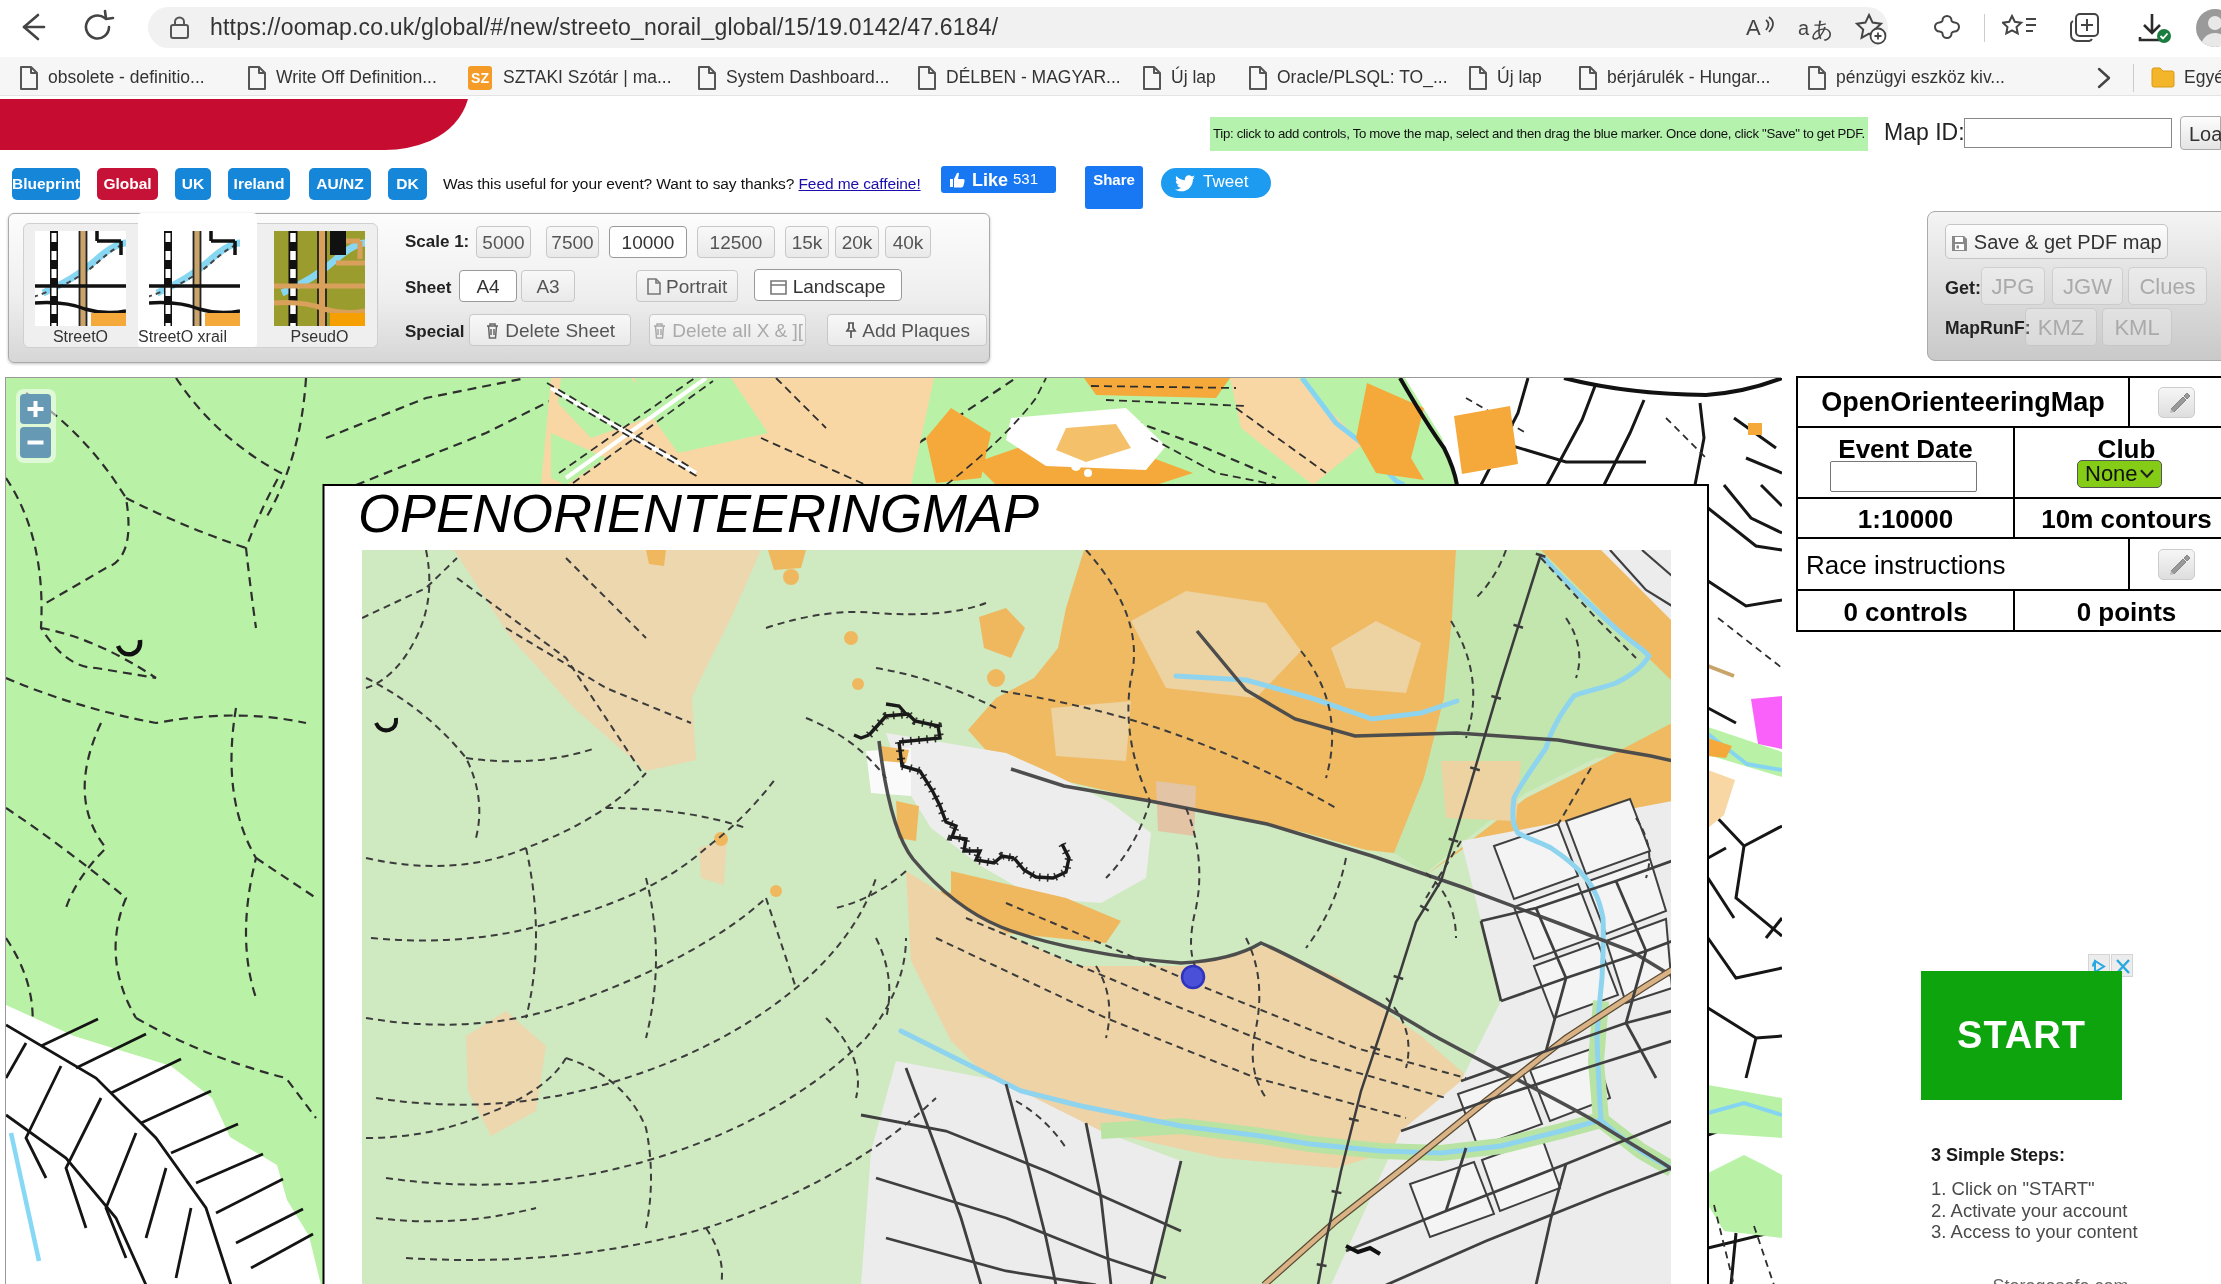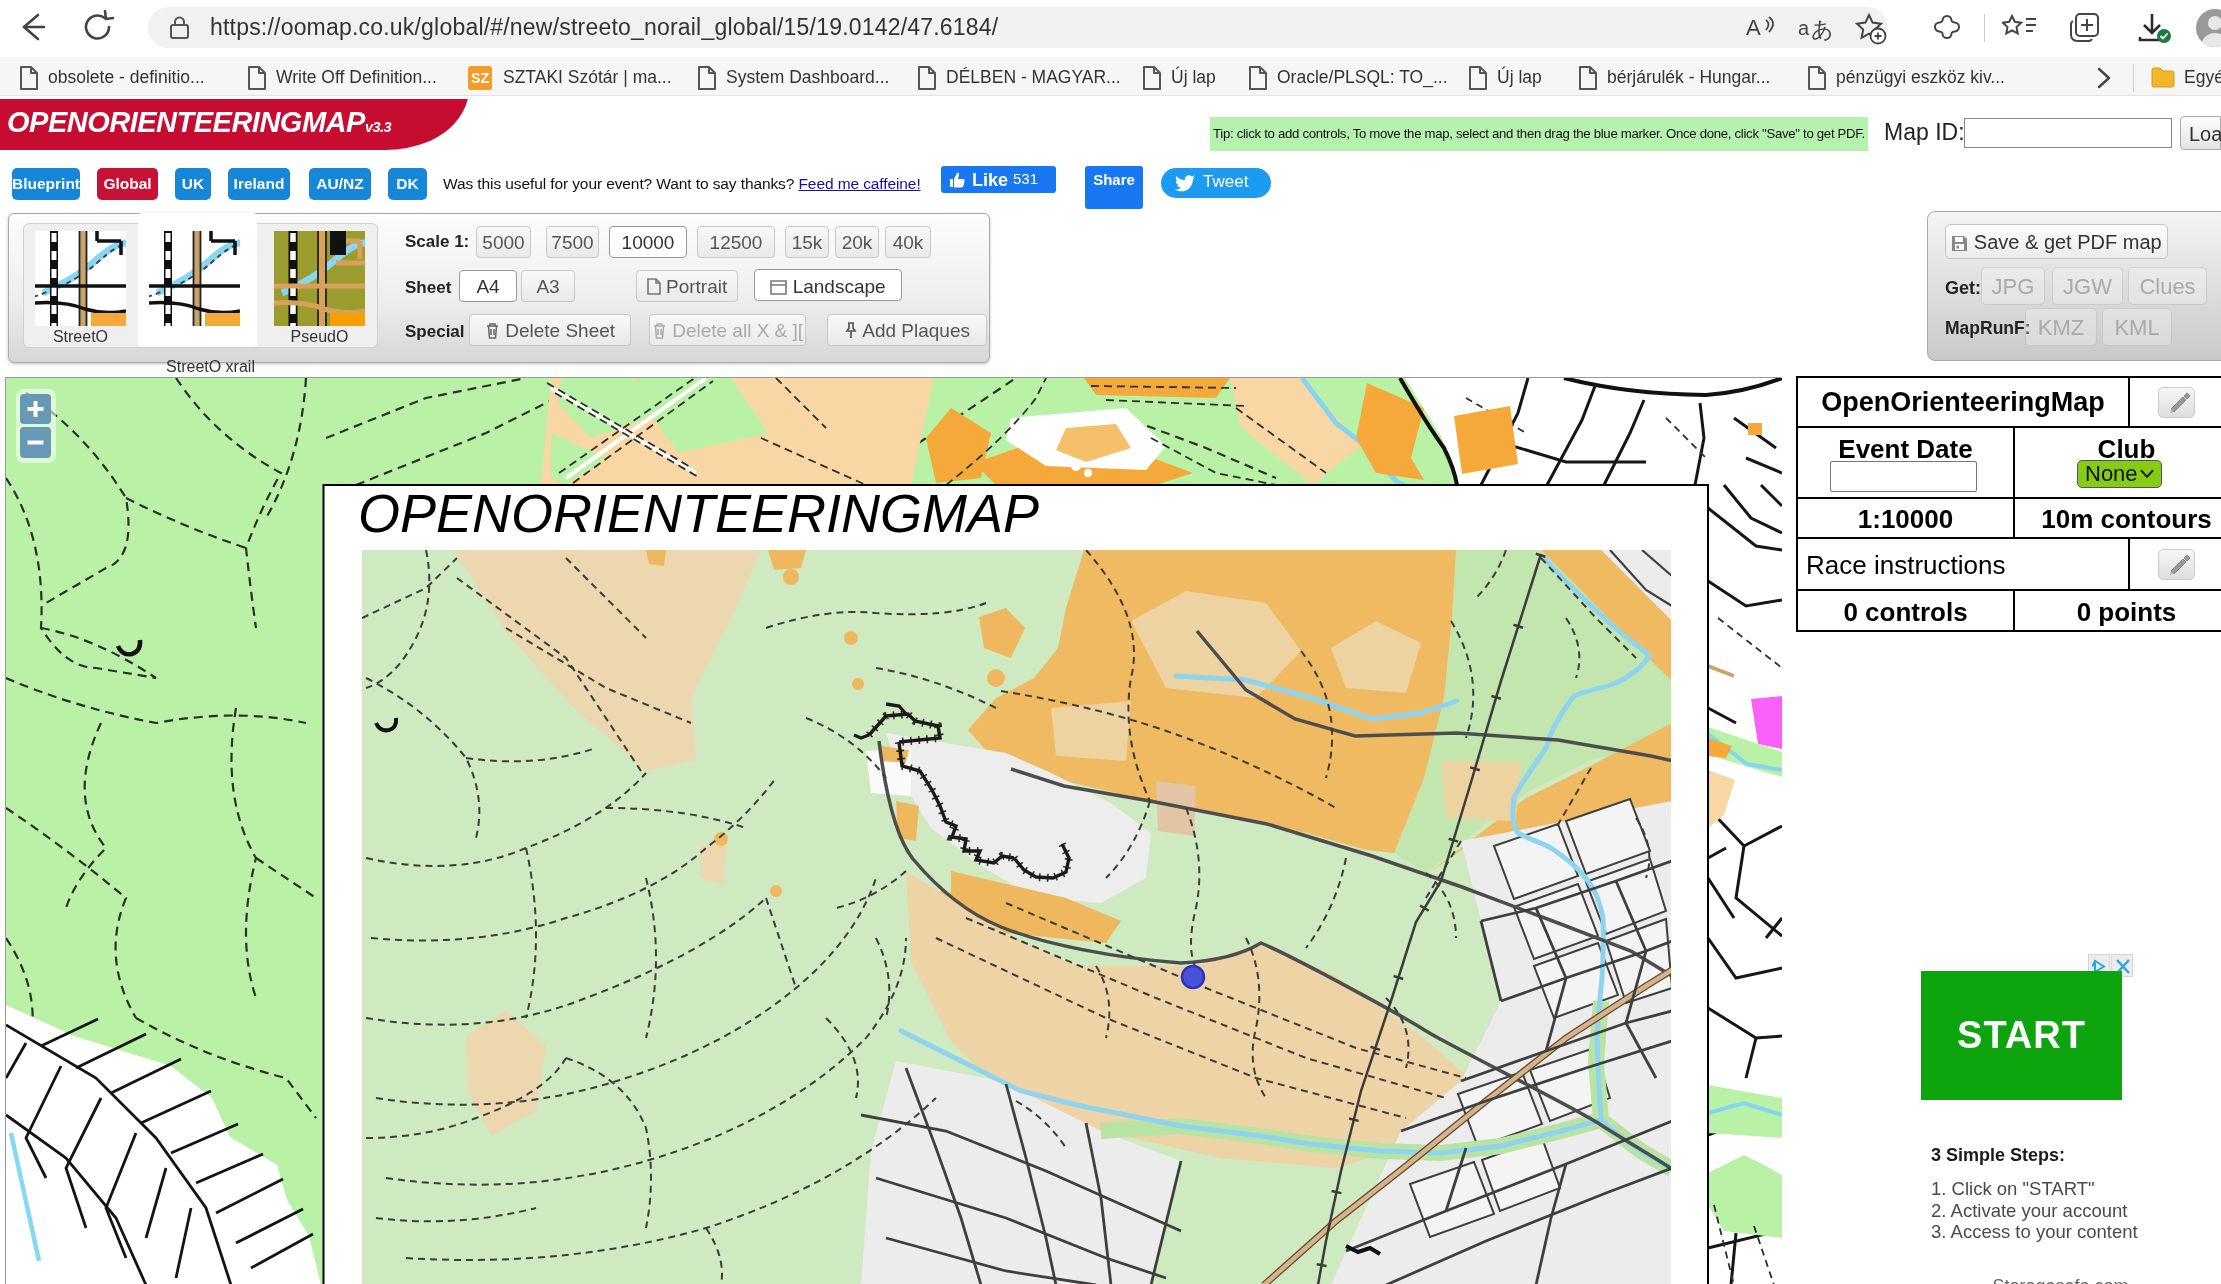--- a/index.html
+++ b/index.html
@@ -109,21 +109,20 @@
       </defs>
     </svg>
 </div>
 <style>.bkic{width:24px;height:26px;}</style>
 
 
 <div class="abs" id="banner" style="left:0;top:99px;width:480px;height:52px;">
   <svg width="480" height="52" viewBox="0 0 480 52">
       <path d="M0 0 H468 Q460 28 430 42 Q408 51 385 51 H0 Z" fill="#c60c30"></path>
     </svg>
-  <div class="abs" style="left:7px;top:7px;font-size:29px;font-weight:bold;font-style:italic;color:#fff;letter-spacing:-0.5px;">OPENORIENTEERINGMAP<span style="font-size:14.5px;">v3.3</span></div>
 </div>
 <div class="abs" id="tipbox" style="left:1210px;top:117px;width:658px;height:34px;background:#b5f2ae;font-size:13.2px;letter-spacing:-0.3px;color:#111;text-align:center;line-height:34px;white-space:nowrap;overflow:hidden;">Tip: click to add controls, To move the map, select and then drag the blue marker. Once done, click "Save" to get PDF.</div>
 <div class="abs" style="left:1884px;top:119px;font-size:23px;color:#222;">Map ID:</div>
 <div class="abs" style="left:1964px;top:118px;width:208px;height:30px;background:#fff;border:1px solid #888;"></div>
 <div class="abs" style="left:2180px;top:116px;width:41px;height:34px;background:linear-gradient(#fdfdfd,#e4e4e4);border:1px solid #aaa;border-radius:4px 0 0 4px;font-size:20px;color:#333;line-height:34px;padding-left:8px;">Loa</div>
 <div class="abs" id="btnrow" style="left:0;top:160px;width:2221px;height:50px;">
   <style>.hbtn{position:absolute;top:8px;height:32px;background:#1586d8;color:#fff;font-weight:bold;font-size:15.5px;text-align:center;border-radius:5px;line-height:32px;}</style>
   <div class="hbtn" style="left:12px;width:68px;">Blueprint</div>
   <div class="hbtn" style="left:97px;width:61px;background:#c61236;">Global</div>
   <div class="hbtn" style="left:175px;width:36px;">UK</div>
@@ -160,21 +159,21 @@
   <svg class="abs" style="left:26px;top:17px;" width="91" height="95">
       <use href="#thumb1"></use>
     </svg>
   <svg class="abs" style="left:140px;top:17px;" width="91" height="95">
       <use href="#thumb1"></use>
     </svg>
   <svg class="abs" style="left:265px;top:17px;" width="91" height="95">
       <use href="#thumb2"></use>
     </svg>
   <div class="thlab" style="left:26px;">StreetO</div>
-  <div class="thlab" style="left:133px;width:137px;margin-top:30px;">StreetO xrail</div>
+  <div class="thlab" style="left:105px;width:137px;">StreetO xrail</div>
   <div class="thlab" style="left:265px;">PseudO</div>
 
   <div class="abs" style="left:396px;top:18px;font-size:17px;font-weight:bold;color:#222;">Scale 1:</div>
   <div class="scbtn" style="left:467px;top:12px;width:55px;line-height:32px;">5000</div>
   <div class="scbtn" style="left:537px;top:12px;width:53px;line-height:32px;">7500</div>
   <div class="scbtn scsel" style="left:600px;top:12px;width:78px;line-height:32px;">10000</div>
   <div class="scbtn" style="left:688px;top:12px;width:78px;line-height:32px;">12500</div>
   <div class="scbtn" style="left:776px;top:12px;width:44px;line-height:32px;">15k</div>
   <div class="scbtn" style="left:826px;top:12px;width:44px;line-height:32px;">20k</div>
   <div class="scbtn" style="left:876px;top:12px;width:46px;line-height:32px;">40k</div>

